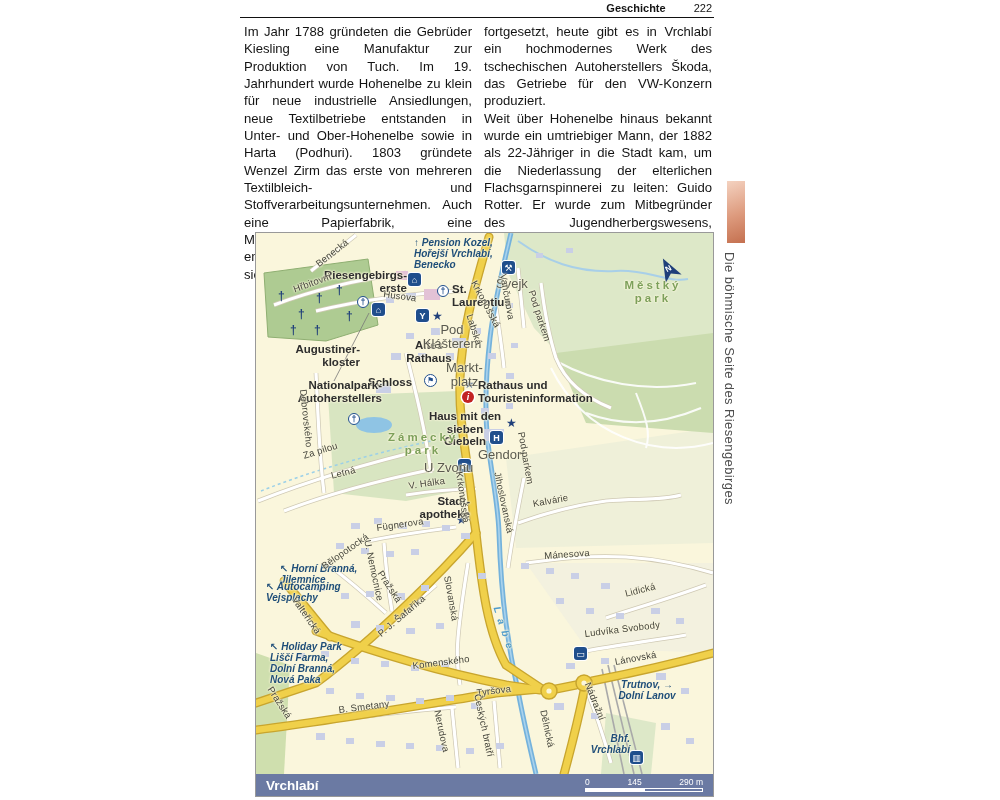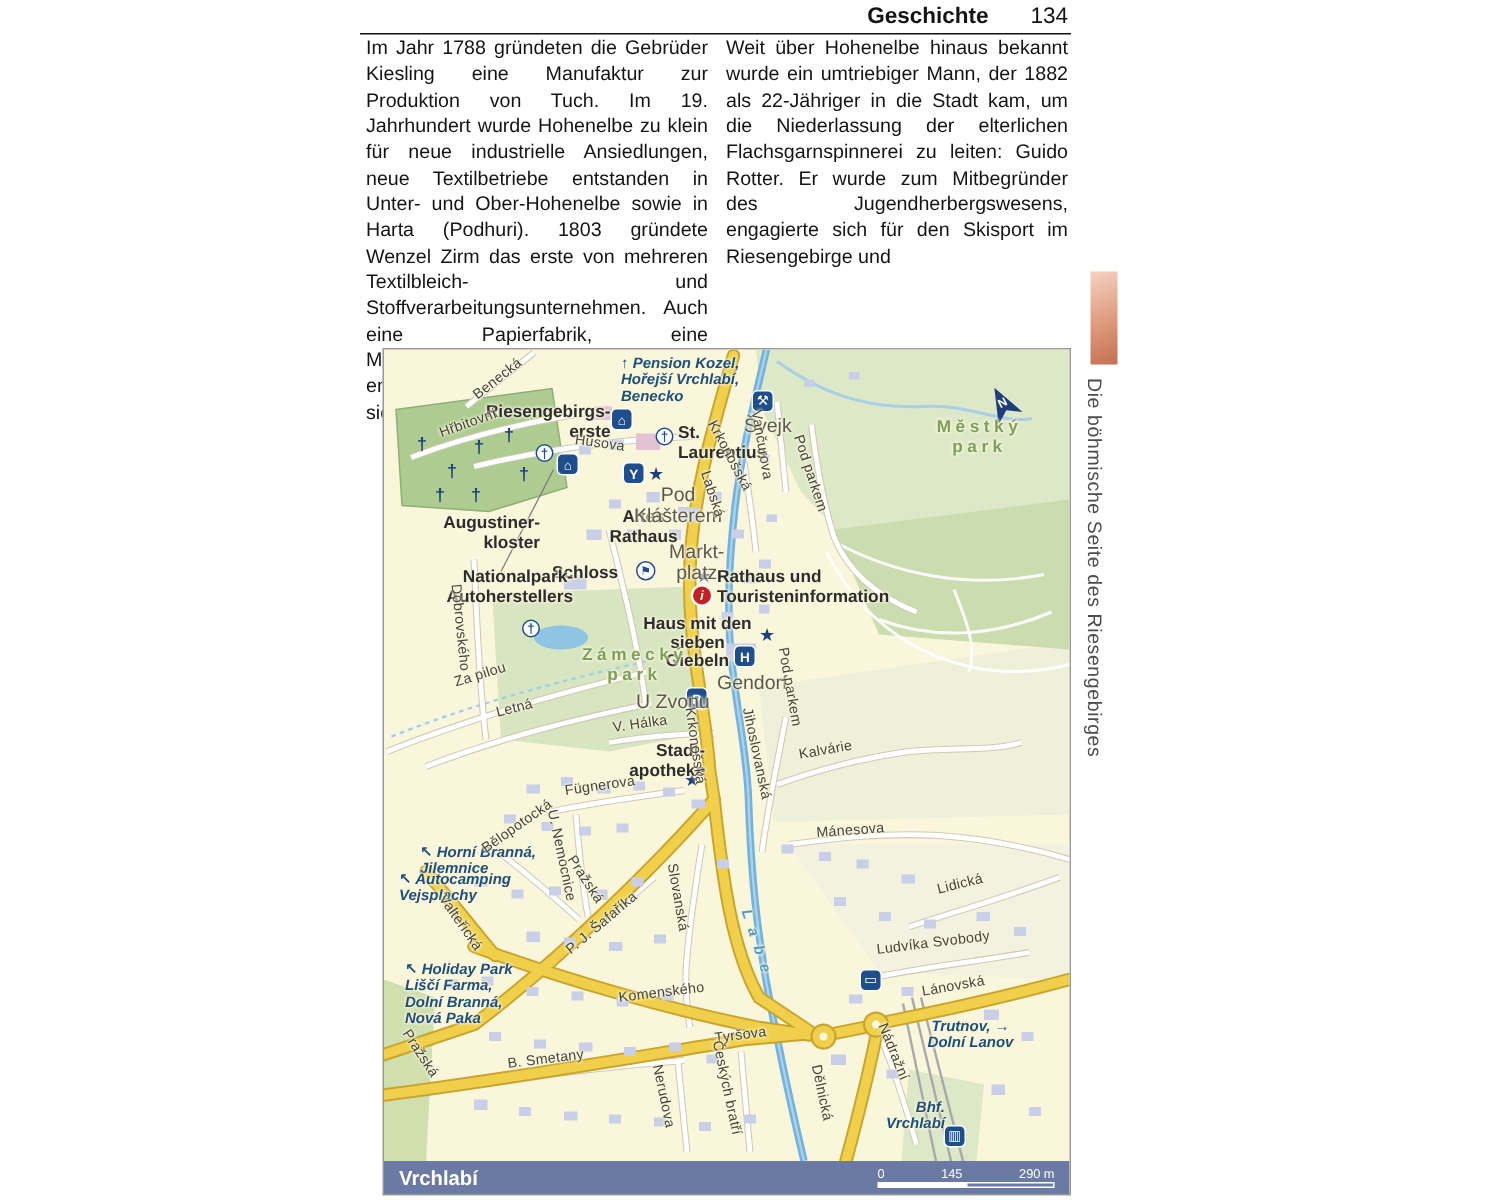--- a/index.html
+++ b/index.html
@@ -2,21 +2,21 @@
 <html><head>
 <meta charset="utf-8">
 <style>
   html,body{margin:0;padding:0;background:#fff;}
   .page{position:relative;width:1000px;height:800px;background:#fff;overflow:hidden;
         font-family:"Liberation Sans","DejaVu Sans",sans-serif;color:#141414;}
 
   
   .header{position:absolute;left:240px;top:0;width:472px;border-bottom:1.6px solid #111;
           display:flex;justify-content:flex-end;align-items:baseline;gap:28px;
-          padding:2px 2px 3px 0;font-size:15px;}
+          padding:2px 2px 3px 0;font-size:11px;}
   .header .sect{font-weight:bold;}
   .header .pageno{font-weight:normal;}
 
   
   .cols{position:absolute;left:244px;top:23px;width:468px;display:flex;gap:12px;}
   .col{width:228px;text-align:justify;font-size:13.1px;line-height:17.35px;}
   .col p{margin:0;}
   .col p + p{margin-top:0;}
 
   
@@ -69,28 +69,29 @@
   
   .north{position:absolute;left:398px;top:22px;width:30px;height:30px;}
 </style>
 </head>
 <body>
 
 <div class="page">
 
   <div class="header">
     <span class="sect">Geschichte</span>
-    <span class="pageno">134</span>
+    <span class="pageno">222</span>
   </div>
 
   <div class="cols">
     <div class="col">
       <p>Im Jahr 1788 gründeten die Gebrüder Kiesling eine Manufaktur zur Produktion von Tuch. Im 19. Jahrhundert wurde Hohenelbe zu klein für neue industrielle Ansiedlungen, neue Textilbetriebe entstanden in Unter- und Ober-Hohenelbe sowie in Harta (Podhuri). 1803 gründete Wenzel Zirm das erste von mehreren Textilbleich- und Stoffverarbeitungsunternehmen. Auch eine Papierfabrik, eine Maschinenfabrik und eine Brauerei entstanden. Die Industrietradition hat sich</p>
     </div>
     <div class="col">
+      <p>fortgesetzt, heute gibt es in Vrchlabí ein hochmodernes Werk des tschechischen Autoherstellers Škoda, das Getriebe für den VW-Konzern produziert.</p>
       <p>Weit über Hohenelbe hinaus bekannt wurde ein umtriebiger Mann, der 1882 als 22-Jähriger in die Stadt kam, um die Niederlassung der elterlichen Flachsgarnspinnerei zu leiten: Guido Rotter. Er wurde zum Mitbegründer des Jugendherbergswesens, engagierte sich für den Skisport im Riesengebirge und</p>
     </div>
   </div>
 
   <div class="tab"></div>
   <div class="vtitle">Die böhmische Seite des Riesengebirges</div>
 
   <div class="map">
 
     <svg width="457" height="541" viewBox="0 0 457 541">

